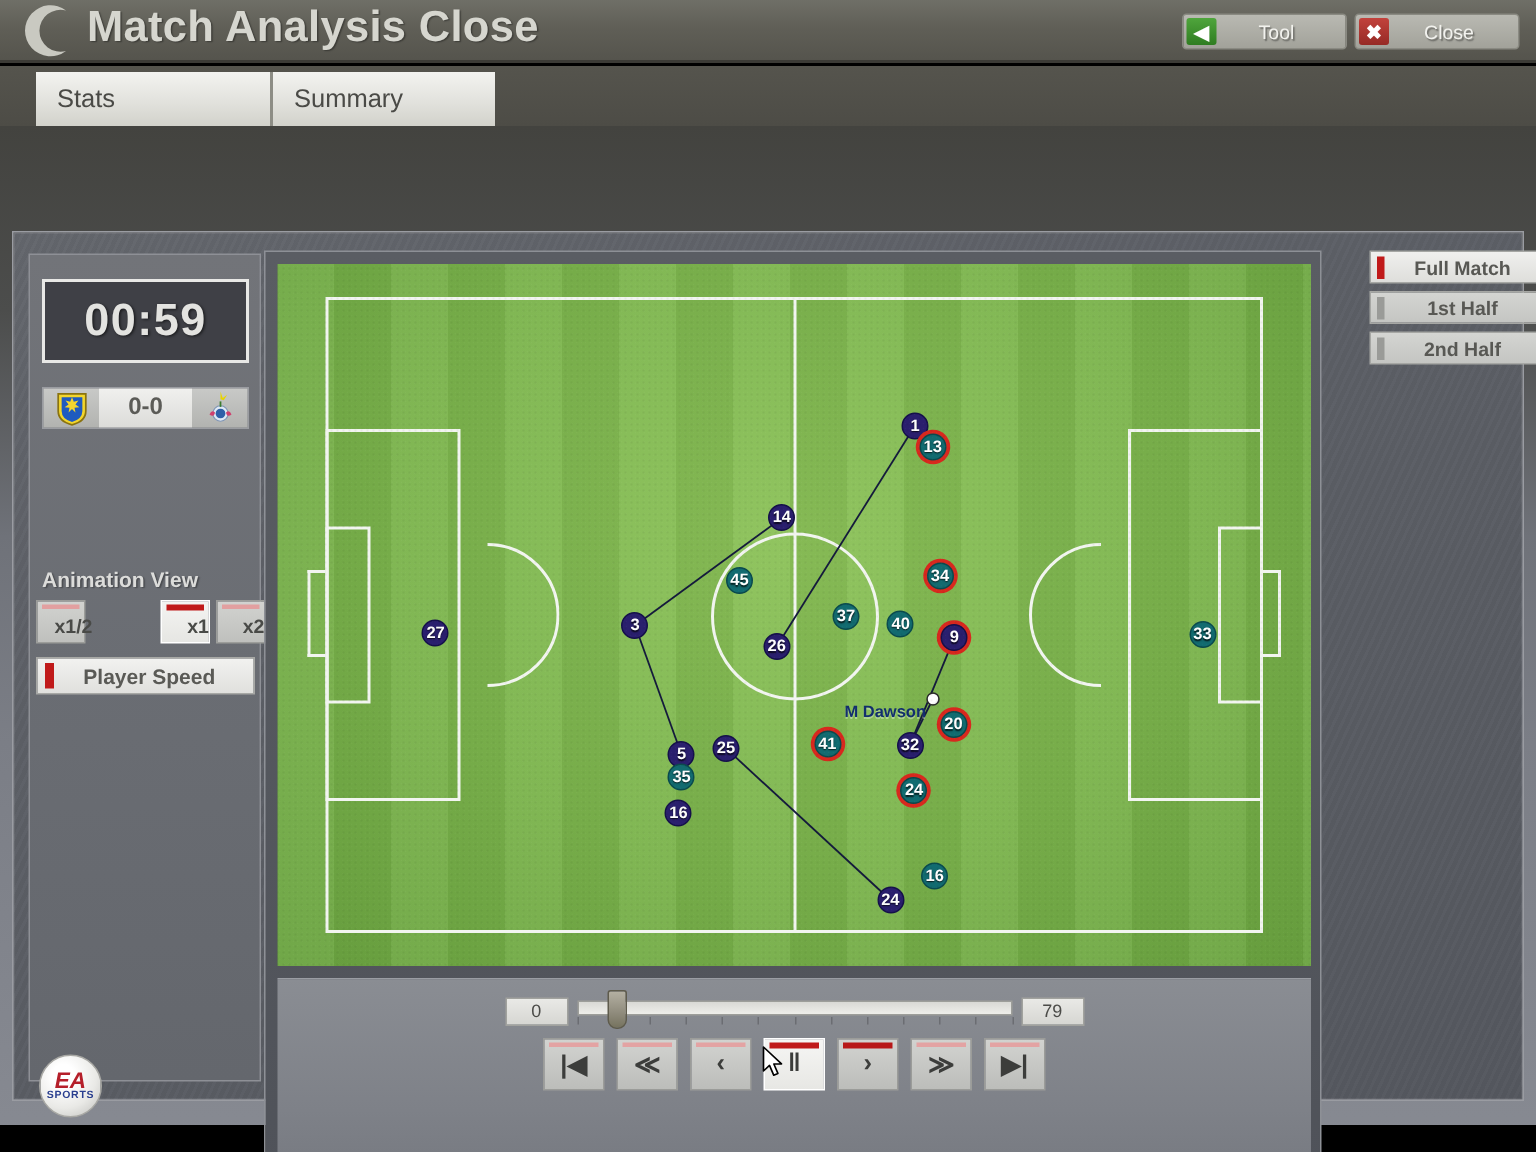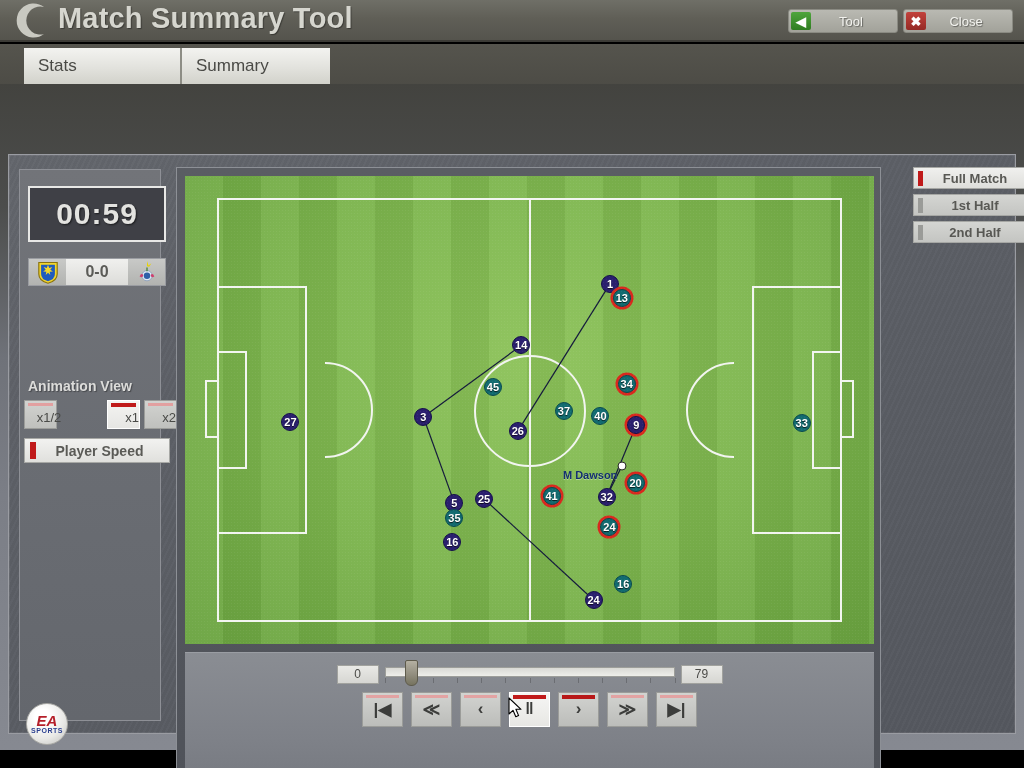--- a/index.html
+++ b/index.html
@@ -100,21 +100,21 @@
     box-shadow: inset 0 0 0 1px rgba(255,255,255,.07);
   }
   .panel:before {
     content:""; position:absolute; inset:0;
     background: repeating-linear-gradient(115deg, rgba(255,255,255,.018) 0 2px, rgba(0,0,0,.015) 2px 5px);
     pointer-events:none;
   }
 
   
   .sidebar {
-    position: absolute; left: 10px; top: 14px; width: 142px; height: 552px;
+    position: absolute; left: 10px; top: 14px; width: 155px; height: 552px;
     background: linear-gradient(180deg,#727479 0%, #6a6d73 50%, #64676d 100%);
     border: 1px solid #8e9096;
   }
   .timer-box {
     position: absolute; left: 8px; top: 16px; width: 138px; height: 56px;
     background: #3f4046; border: 2px solid #e8e8e6;
     display: flex; align-items: center; justify-content: center;
   }
   .timer-txt {
     font-size: 30px; font-weight: bold; color: #e3e3e0;
@@ -138,21 +138,21 @@
     position: absolute; left: 8px; top: 208px;
     font-size: 14px; font-weight: bold; color: #dcdcda;
     text-shadow: 1px 1px 1px rgba(0,0,0,.35);
   }
   .speed-row { position: absolute; left: 4px; top: 230px; display: flex; gap: 4px; }
   .speed-btn {
     width: 33px; height: 29px; position: relative;
     background: linear-gradient(180deg,#d2d3d0 0%, #bfc0bd 100%);
     border: 1px solid #9c9d9a;
     display: flex; align-items: flex-end; justify-content: center;
-    font-size: 13px; color: #494a47; padding-bottom: 3px; font-weight: 400; padding-left: 17px;
+    font-size: 13px; color: #494a47; padding-bottom: 3px; font-weight: 700; padding-left: 17px;
   }
   .speed-btn.active {
     background: linear-gradient(180deg,#f4f4f2 0%, #e6e6e3 100%);
     border: 1px solid #ffffff;
     margin-left: 46px;
   }
   .speed-btn .bar {
     position: absolute; left: 3px; right: 3px; top: 2px; height: 3px;
     background: #e2a0a0;
   }
@@ -305,21 +305,21 @@
 <body>
 
 <div id="app">
 
   <div class="header">
     <div class="app-logo">
       <svg width="40" height="38" viewBox="0 0 40 38">
         <path d="M30 5 A14 14 0 1 0 30 32 A17 17 0 1 1 30 5 Z" fill="#c9c9c1"></path>
       </svg>
     </div>
-    <div class="app-title">Match Summary Tool</div>
+    <div class="app-title">Match Analysis Close</div>
 
     <div class="hdr-btn" id="btn-back">
       <div class="sq green">◀</div>
       <div class="lbl">Tool</div>
     </div>
     <div class="hdr-btn" id="btn-close">
       <div class="sq red">✖</div>
       <div class="lbl">Close</div>
     </div>
   </div>

